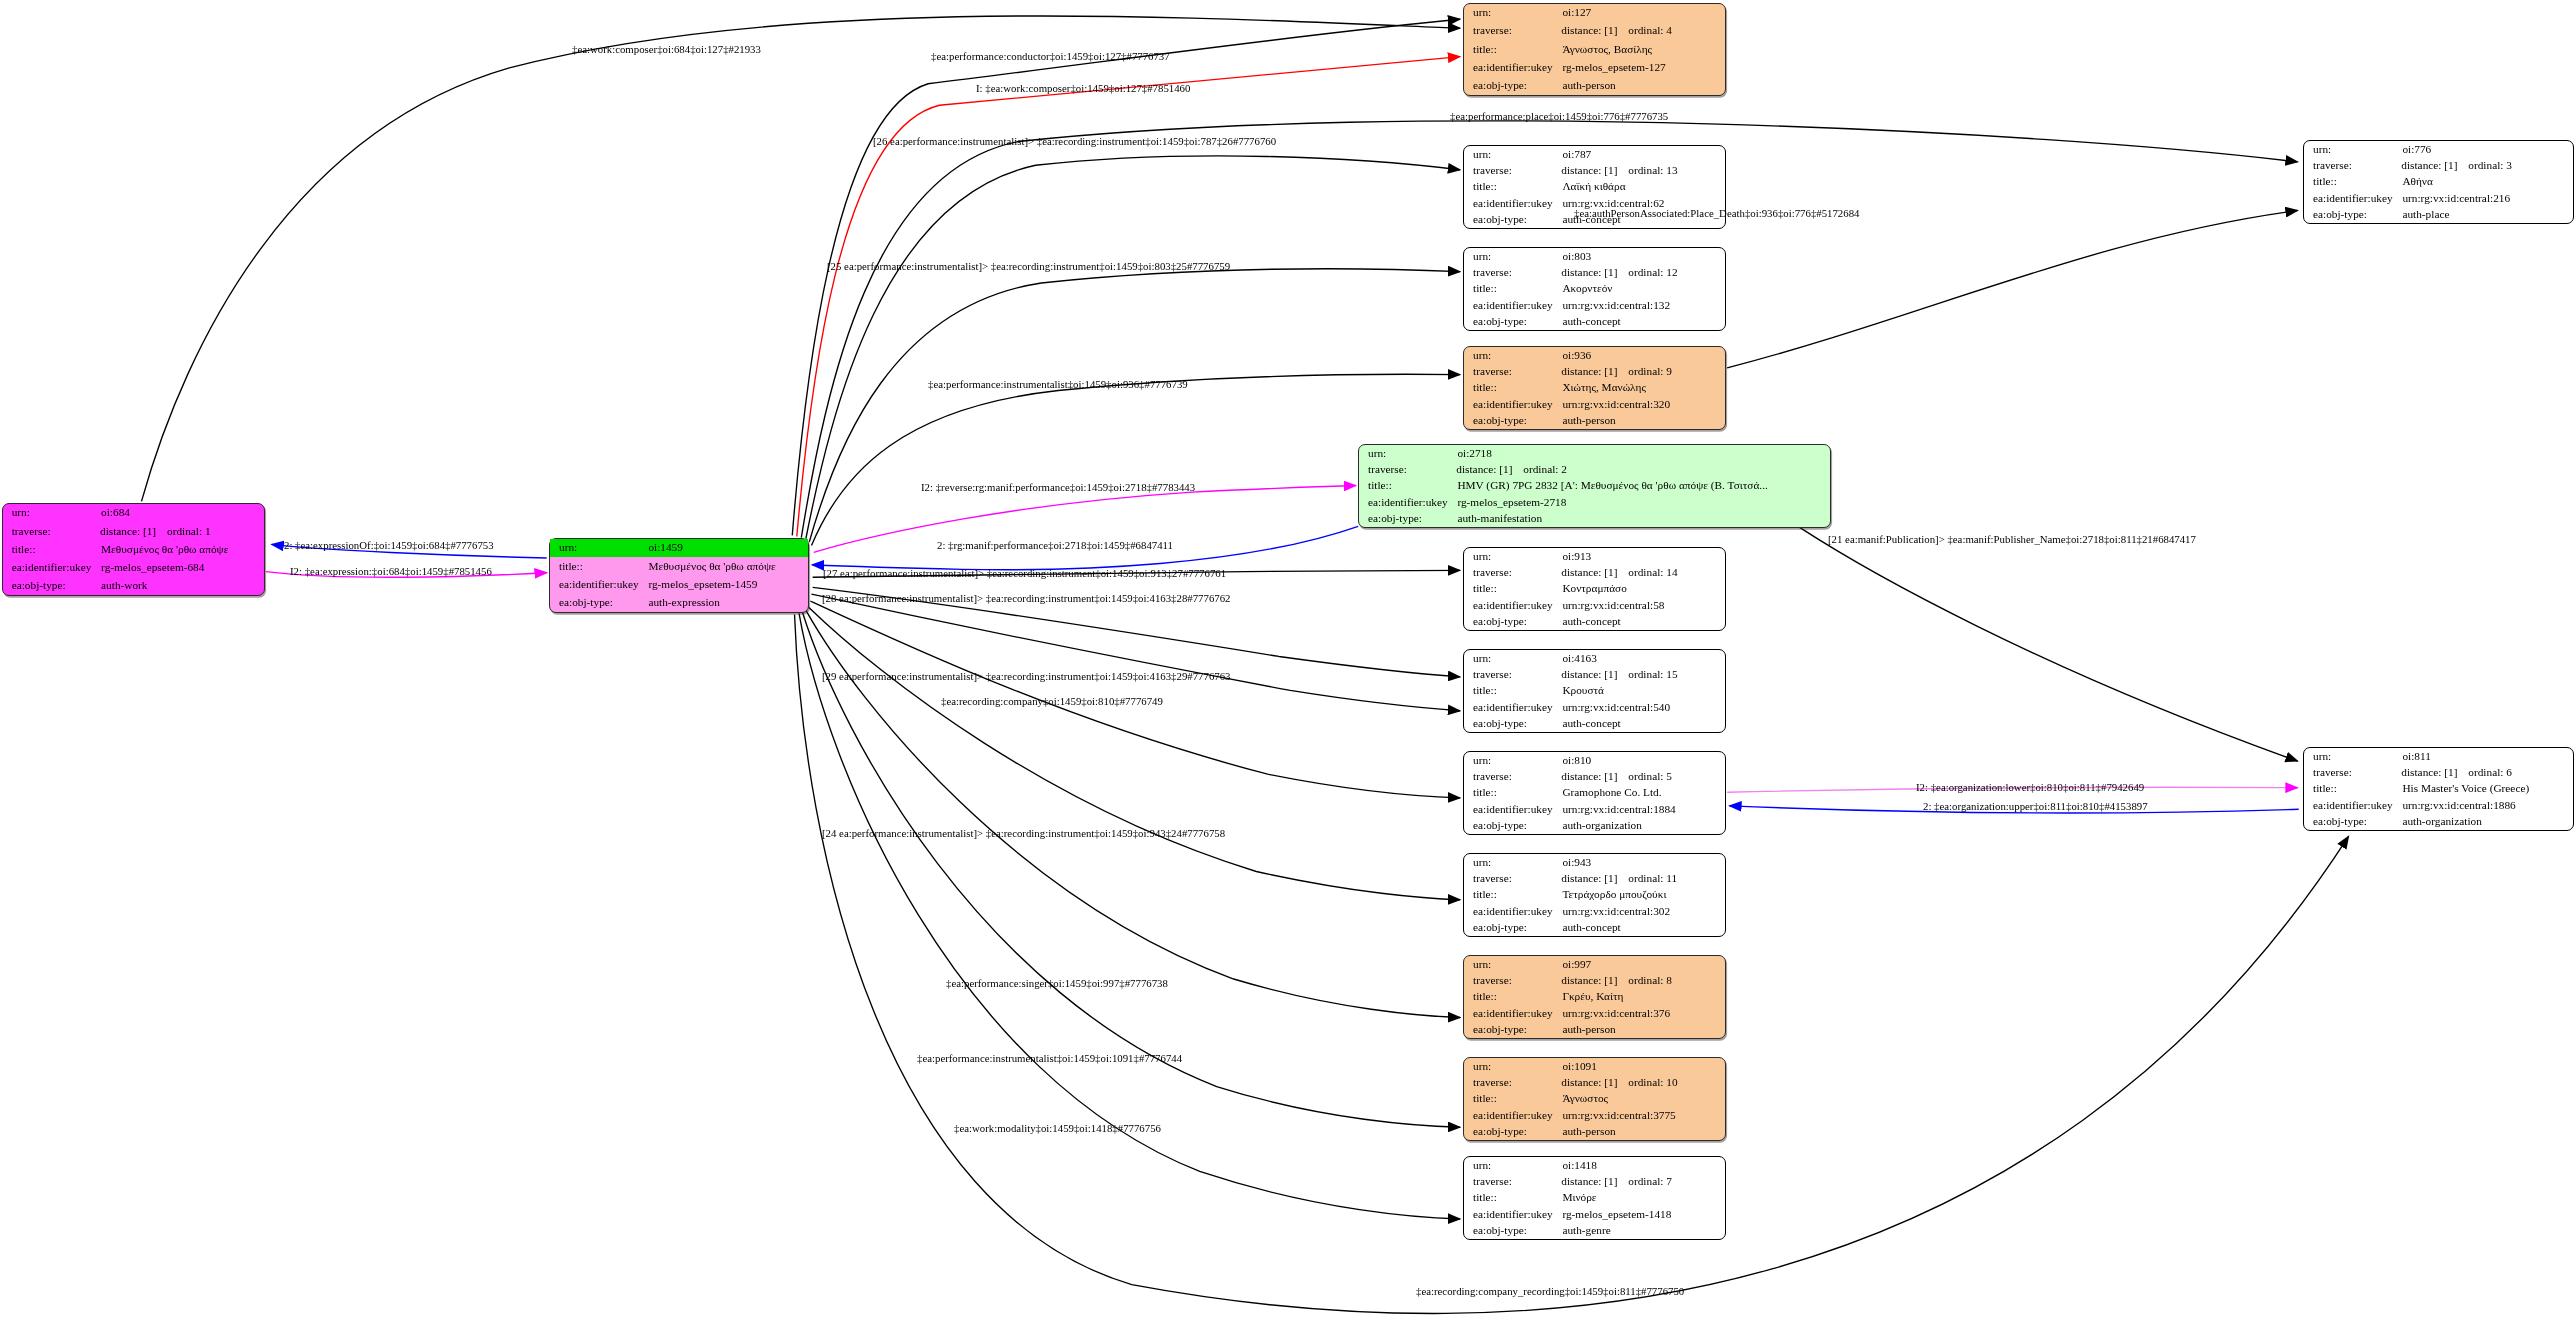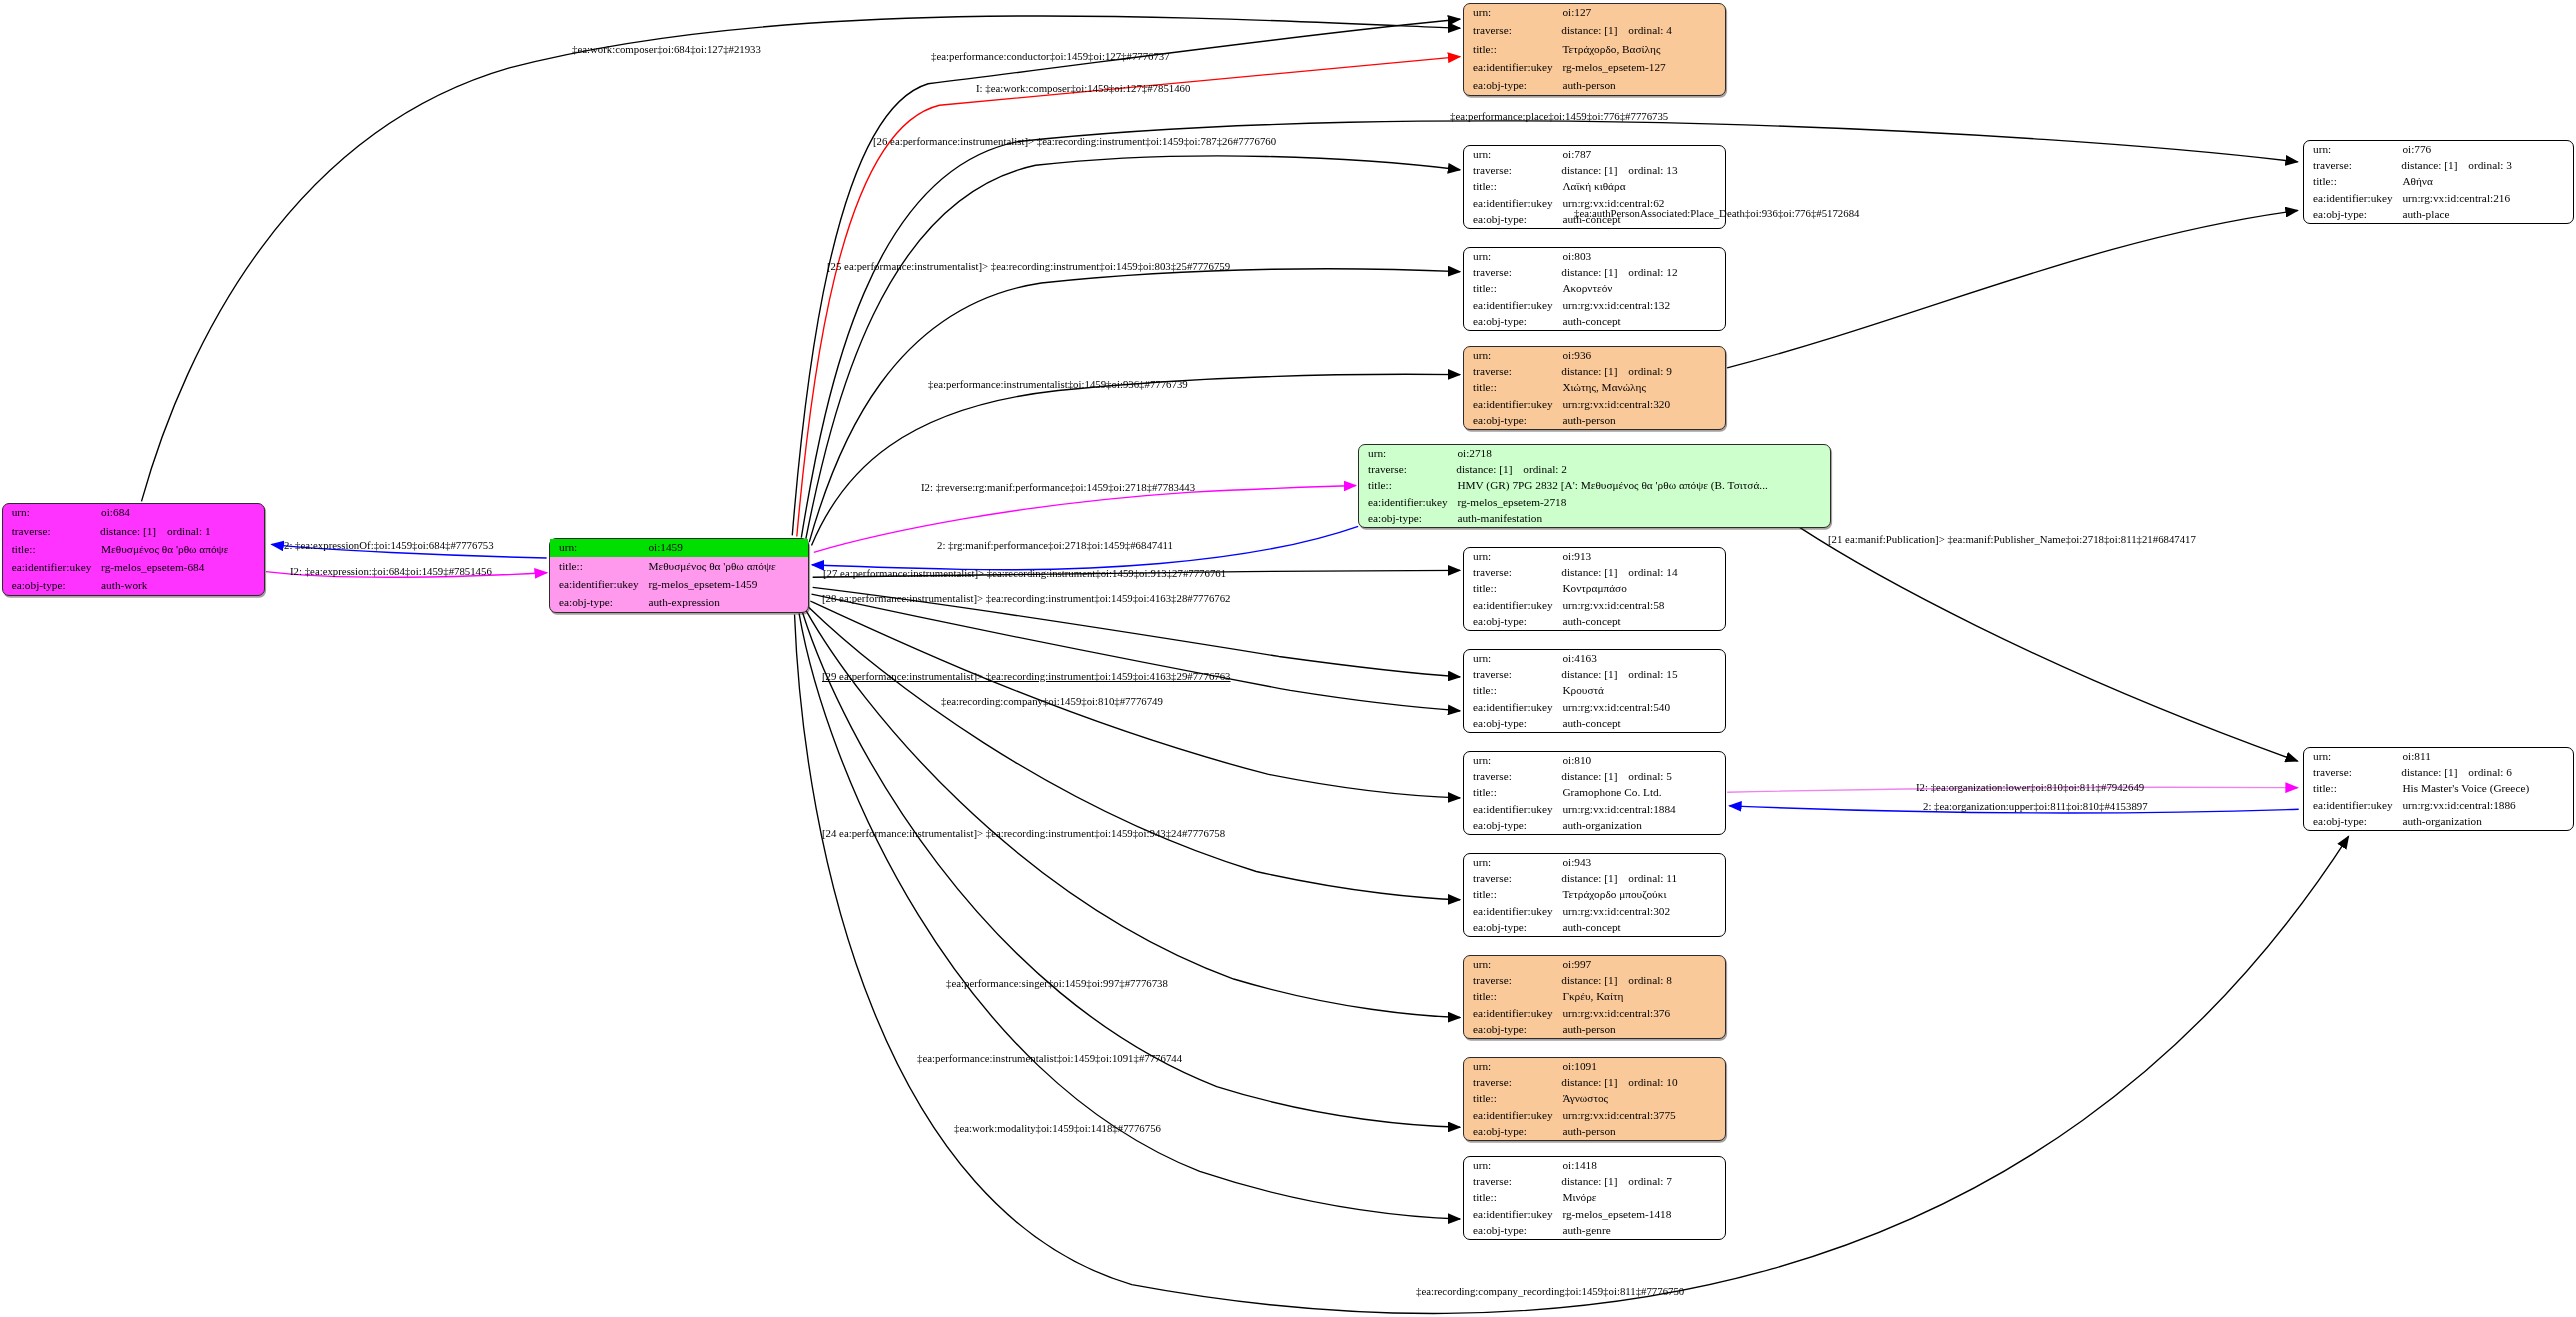--- a/index.html
+++ b/index.html
@@ -149,21 +149,21 @@
             <tr class="">
               <td class="k">urn:</td>
               <td class="v">oi:127</td>
             </tr>
             <tr>
               <td class="k">traverse:</td>
               <td class="v sub"><span class="d">distance: [1]</span>ordinal: 4</td>
             </tr>
             <tr>
               <td class="k">title::</td>
-              <td class="v">Τετράχορδο, Βασίλης</td>
+              <td class="v">Άγνωστος, Βασίλης</td>
             </tr>
             <tr>
               <td class="k">ea:identifier:ukey</td>
               <td class="v">rg-melos_epsetem-127</td>
             </tr>
             <tr>
               <td class="k">ea:obj-type:</td>
               <td class="v">auth-person</td>
             </tr>
           </tbody>
@@ -518,21 +518,21 @@
       <div class="edge-label" style="left: 1574px; top: 208px;">‡ea:authPersonAssociated:Place_Death‡oi:936‡oi:776‡#5172684</div>
       <div class="edge-label" style="left: 827px; top: 261px;">[25 ea:performance:instrumentalist]&gt; ‡ea:recording:instrument‡oi:1459‡oi:803‡25#7776759</div>
       <div class="edge-label" style="left: 928px; top: 379px;">‡ea:performance:instrumentalist‡oi:1459‡oi:936‡#7776739</div>
       <div class="edge-label" style="left: 921px; top: 482px;">I2: ‡reverse:rg:manif:performance‡oi:1459‡oi:2718‡#7783443</div>
       <div class="edge-label" style="left: 284px; top: 540px; text-align: center;">2: ‡ea:expressionOf:‡oi:1459‡oi:684‡#7776753</div>
       <div class="edge-label" style="left: 937px; top: 540px;">2: ‡rg:manif:performance‡oi:2718‡oi:1459‡#6847411</div>
       <div class="edge-label" style="left: 1828px; top: 534px;">[21 ea:manif:Publication]&gt; ‡ea:manif:Publisher_Name‡oi:2718‡oi:811‡21#6847417</div>
       <div class="edge-label" style="left: 290px; top: 566px;">I2: ‡ea:expression:‡oi:684‡oi:1459‡#7851456</div>
       <div class="edge-label" style="left: 823px; top: 568px;">[27 ea:performance:instrumentalist]&gt; ‡ea:recording:instrument‡oi:1459‡oi:913‡27#7776761</div>
       <div class="edge-label" style="left: 822px; top: 593px;">[28 ea:performance:instrumentalist]&gt; ‡ea:recording:instrument‡oi:1459‡oi:4163‡28#7776762</div>
-      <div class="edge-label" style="left: 822px; top: 671px; text-decoration: underline;">[29 ea:performance:instrumentalist]&gt; ‡ea:recording:instrument‡oi:1459‡oi:4163‡29#7776763</div>
+      <div class="edge-label" style="left: 822px; top: 671px;">[29 ea:performance:instrumentalist]&gt; ‡ea:recording:instrument‡oi:1459‡oi:4163‡29#7776763</div>
       <div class="edge-label" style="left: 941px; top: 696px;">‡ea:recording:company‡oi:1459‡oi:810‡#7776749</div>
       <div class="edge-label" style="left: 1916px; top: 782px;">I2: ‡ea:organization:lower‡oi:810‡oi:811‡#7942649</div>
       <div class="edge-label" style="left: 1923px; top: 801px;">2: ‡ea:organization:upper‡oi:811‡oi:810‡#4153897</div>
       <div class="edge-label" style="left: 822px; top: 828px;">[24 ea:performance:instrumentalist]&gt; ‡ea:recording:instrument‡oi:1459‡oi:943‡24#7776758</div>
       <div class="edge-label" style="left: 946px; top: 938px; margin-top: 40px;">‡ea:performance:singer‡oi:1459‡oi:997‡#7776738</div>
       <div class="edge-label" style="left: 917px; top: 1053px;">‡ea:performance:instrumentalist‡oi:1459‡oi:1091‡#7776744</div>
       <div class="edge-label" style="left: 954px; top: 1123px;">‡ea:work:modality‡oi:1459‡oi:1418‡#7776756</div>
       <div class="edge-label" style="left: 1416px; top: 1286px;">‡ea:recording:company_recording‡oi:1459‡oi:811‡#7776750</div>
     </div>
 

